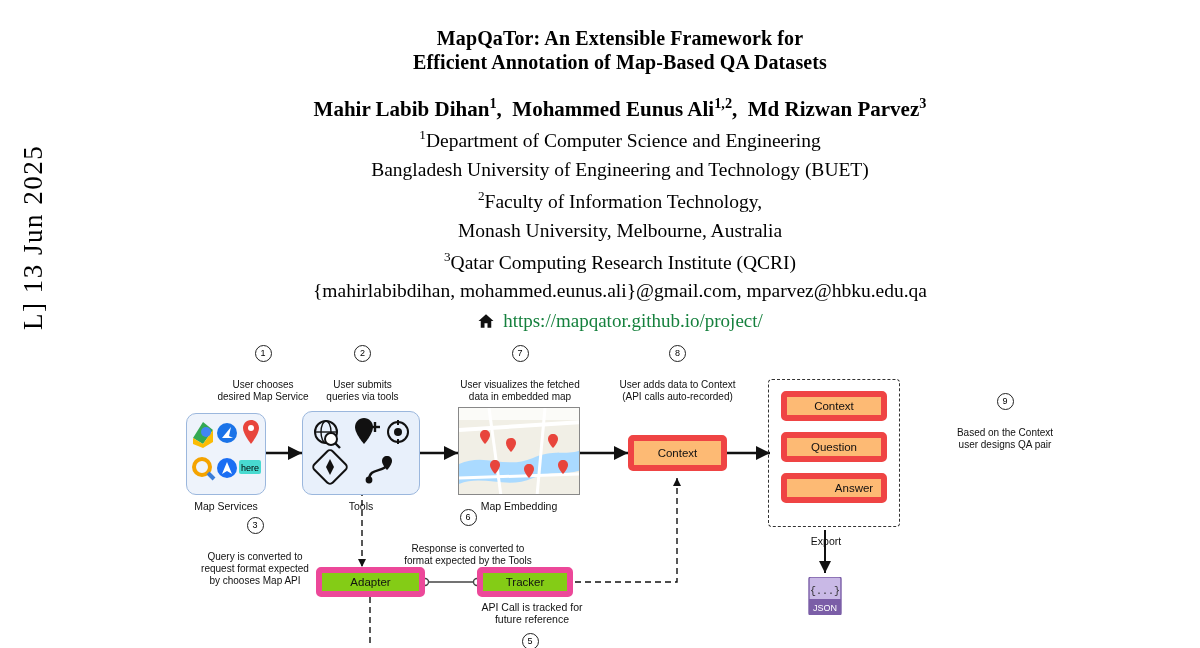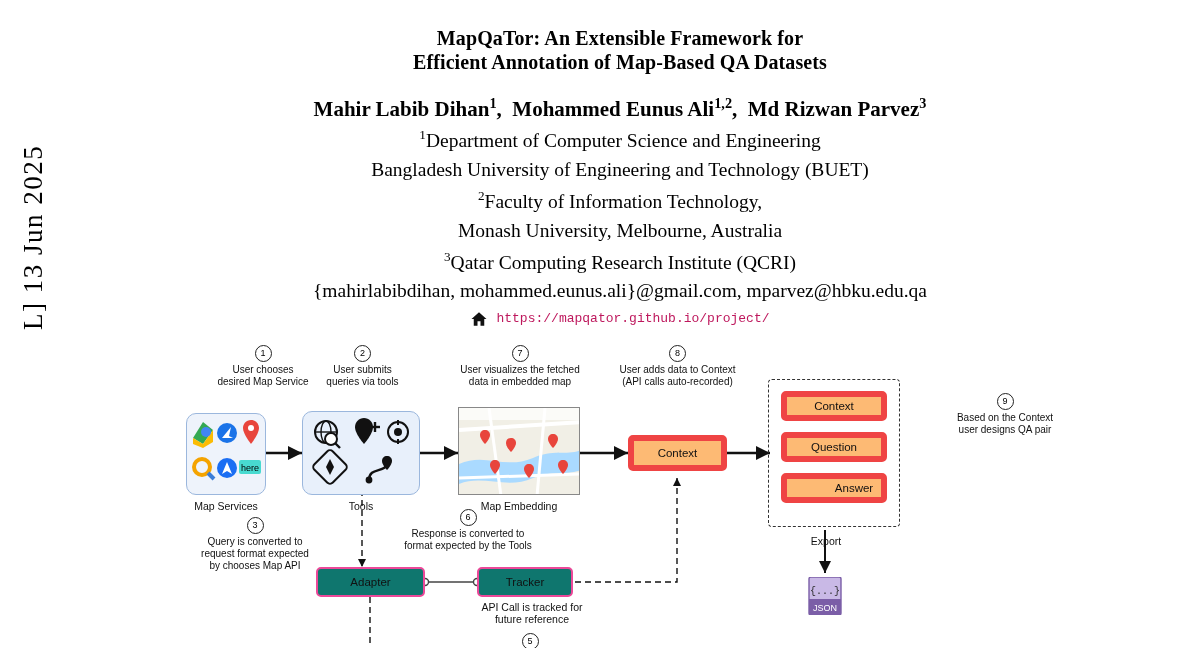--- a/index.html
+++ b/index.html
@@ -65,40 +65,41 @@
 
   .url-line {
     margin-top: 8px;
     display: flex;
     justify-content: center;
     align-items: center;
     gap: 8px;
   }
   .home-icon { display:inline-block; line-height:0; }
   .url-text {
-    font-family: Liberation Mono, monospace;
-    font-size: 13px;
-    color: #be185d;
+    font-family: Liberation Serif, serif;
+    font-size: 19px;
+    color: #15803d;
   }
 
   
   .figure {
     position: absolute;
     left: 150px;
     top: 345px;
     width: 940px;
     height: 300px;
     font-family: "Liberation Sans", sans-serif;
   }
   .fig-label {
     position: absolute;
     text-align: center;
     font-size: 10px;
     line-height: 1.22;
     color: #111;
+    margin-top: 15px;
   }
   .circ {
     width: 15px; height: 15px;
     border: 1px solid #222;
     border-radius: 50%;
     display: inline-flex;
     align-items: center;
     justify-content: center;
     font-size: 9px;
     line-height: 1;
@@ -118,22 +119,22 @@
     border: 6px solid #ef4444;
     background: #fdba74;
     border-radius: 5px;
     display: flex;
     align-items: center;
     justify-content: center;
     font-size: 11.5px;
     color: #111;
   }
   .box.green {
-    border: 2px solid #ec4899;
-    background: #0f766e;
+    border: 6px solid #ec4899;
+    background: #84cc16;
   }
   .panel-icons {
     position: absolute;
     box-sizing: border-box;
     border: 1px solid #9bb7dd;
     background: #e8f0fb;
     border-radius: 10px;
   }
   .dashed-group {
     position: absolute;

